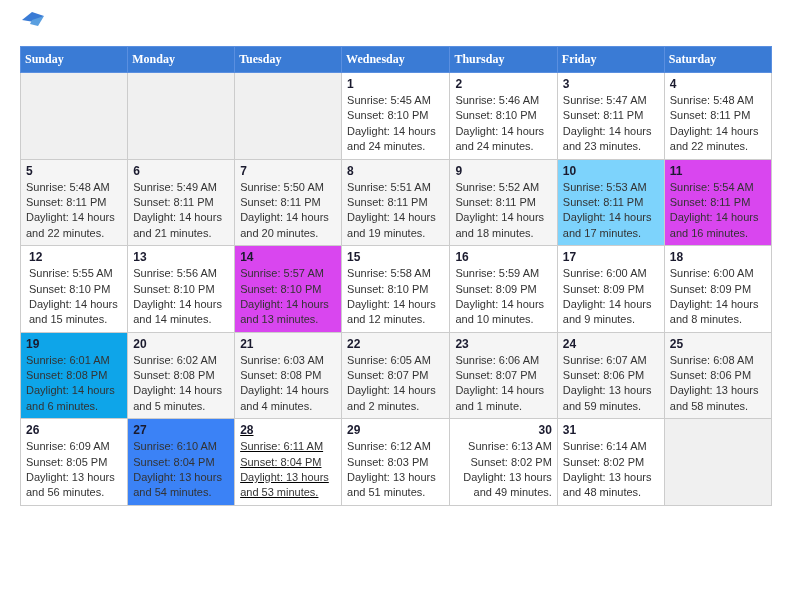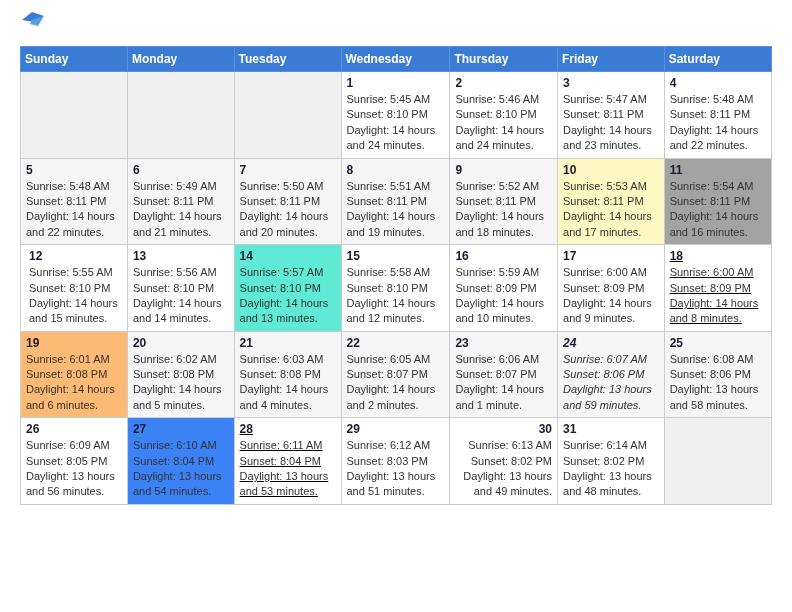--- a/index.html
+++ b/index.html
@@ -47,20 +47,21 @@
       border: 1px solid #ccc;
     }
     .calendar thead tr th {
       background: #3a7bd5;
       color: #fff;
       font-size: 12px;
       font-weight: bold;
       padding: 5px 4px;
       text-align: left;
       border: 1px solid #5a8fe0;
+      font-family: Liberation Serif, serif;
     }
     .calendar tbody tr td {
       border: 1px solid #ccc;
       vertical-align: top;
       padding: 4px 5px;
       width: 113px;
       min-height: 70px;
       background: #fff;
     }
     .calendar tbody tr:nth-child(odd) td {
@@ -184,28 +185,28 @@
 Daylight: 14 hours
 and 19 minutes.</div>
           </td>
           <td style="background: rgb(245, 245, 245);">
             <div class="day-number">9</div>
             <div class="day-info">Sunrise: 5:52 AM
 Sunset: 8:11 PM
 Daylight: 14 hours
 and 18 minutes.</div>
           </td>
-          <td style="background: #fef9c3; margin-top: 23px;">
+          <td style="background: #7dd3fc; margin-top: 23px;">
             <div class="day-number">10</div>
             <div class="day-info">Sunrise: 5:53 AM
 Sunset: 8:11 PM
 Daylight: 14 hours
 and 17 minutes.</div>
           </td>
-          <td style="background: #a3a3a3;">
+          <td style="background: #d946ef;">
             <div class="day-number">11</div>
             <div class="day-info">Sunrise: 5:54 AM
 Sunset: 8:11 PM
 Daylight: 14 hours
 and 16 minutes.</div>
           </td>
         </tr>
         <tr>
           <td style="background: rgb(255, 255, 255); padding-left: 8px;">
             <div class="day-number">12</div>
@@ -214,21 +215,21 @@
 Daylight: 14 hours
 and 15 minutes.</div>
           </td>
           <td style="background: rgb(255, 255, 255);">
             <div class="day-number">13</div>
             <div class="day-info">Sunrise: 5:56 AM
 Sunset: 8:10 PM
 Daylight: 14 hours
 and 14 minutes.</div>
           </td>
-          <td style="background: #5eead4; margin-left: 40px;">
+          <td style="background: #d946ef; margin-left: 40px;">
             <div class="day-number">14</div>
             <div class="day-info">Sunrise: 5:57 AM
 Sunset: 8:10 PM
 Daylight: 14 hours
 and 13 minutes.</div>
           </td>
           <td style="background: rgb(255, 255, 255); margin-left: 32px;">
             <div class="day-number">15</div>
             <div class="day-info">Sunrise: 5:58 AM
 Sunset: 8:10 PM
@@ -242,30 +243,30 @@
 Daylight: 14 hours
 and 10 minutes.</div>
           </td>
           <td style="background: rgb(255, 255, 255); margin-top: 45px;">
             <div class="day-number">17</div>
             <div class="day-info">Sunrise: 6:00 AM
 Sunset: 8:09 PM
 Daylight: 14 hours
 and 9 minutes.</div>
           </td>
-          <td style="background: rgb(255, 255, 255); text-decoration: underline;">
+          <td style="background: rgb(255, 255, 255);">
             <div class="day-number">18</div>
             <div class="day-info">Sunrise: 6:00 AM
 Sunset: 8:09 PM
 Daylight: 14 hours
 and 8 minutes.</div>
           </td>
         </tr>
         <tr>
-          <td style="background: #fdba74; margin-top: 16px;">
+          <td style="background: #0ea5e9; margin-top: 16px;">
             <div class="day-number">19</div>
             <div class="day-info">Sunrise: 6:01 AM
 Sunset: 8:08 PM
 Daylight: 14 hours
 and 6 minutes.</div>
           </td>
           <td style="background: rgb(245, 245, 245);">
             <div class="day-number">20</div>
             <div class="day-info">Sunrise: 6:02 AM
 Sunset: 8:08 PM
@@ -286,21 +287,21 @@
 Daylight: 14 hours
 and 2 minutes.</div>
           </td>
           <td style="background: rgb(245, 245, 245);">
             <div class="day-number">23</div>
             <div class="day-info">Sunrise: 6:06 AM
 Sunset: 8:07 PM
 Daylight: 14 hours
 and 1 minute.</div>
           </td>
-          <td style="background: rgb(245, 245, 245); font-style: italic;">
+          <td style="background: rgb(245, 245, 245);">
             <div class="day-number">24</div>
             <div class="day-info">Sunrise: 6:07 AM
 Sunset: 8:06 PM
 Daylight: 13 hours
 and 59 minutes.</div>
           </td>
           <td style="background: rgb(245, 245, 245);">
             <div class="day-number">25</div>
             <div class="day-info">Sunrise: 6:08 AM
 Sunset: 8:06 PM

